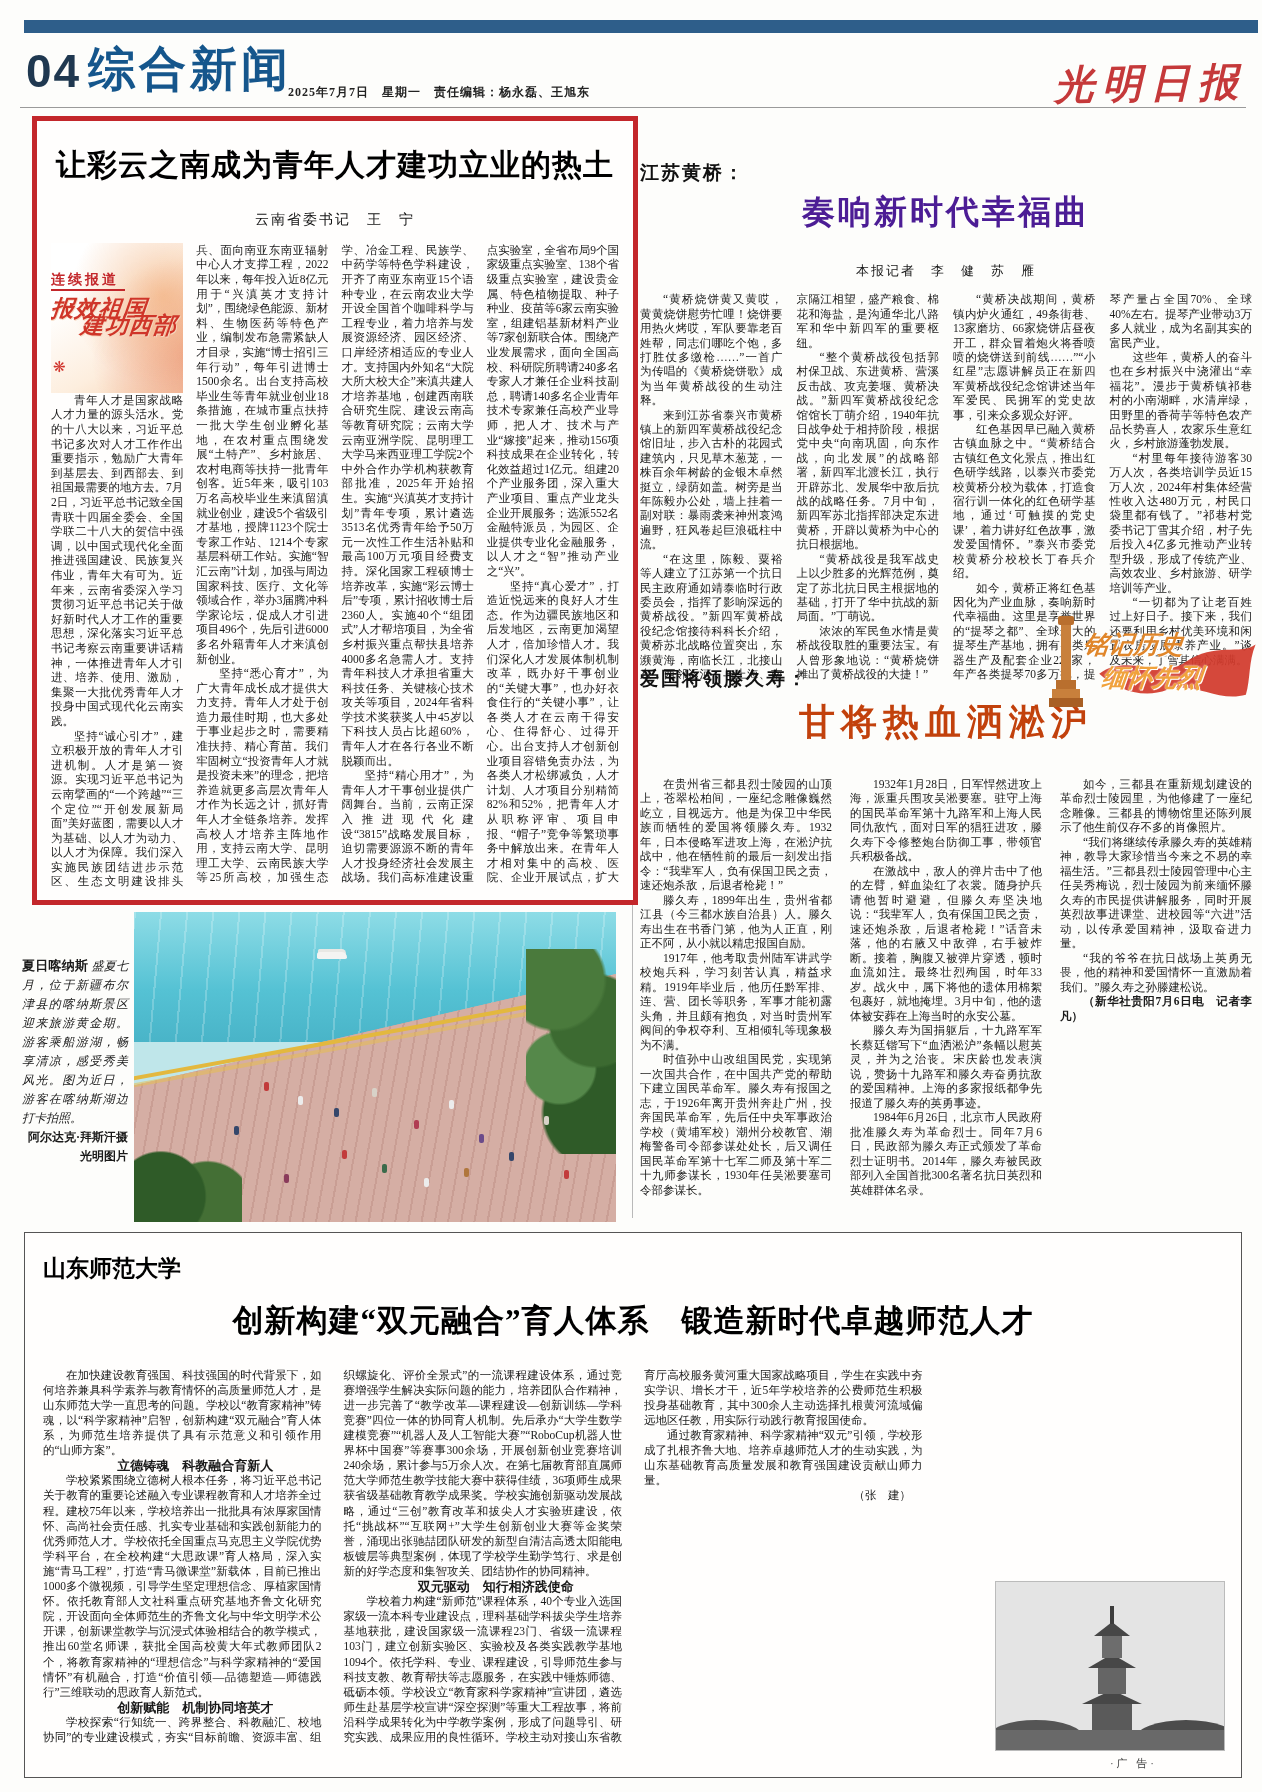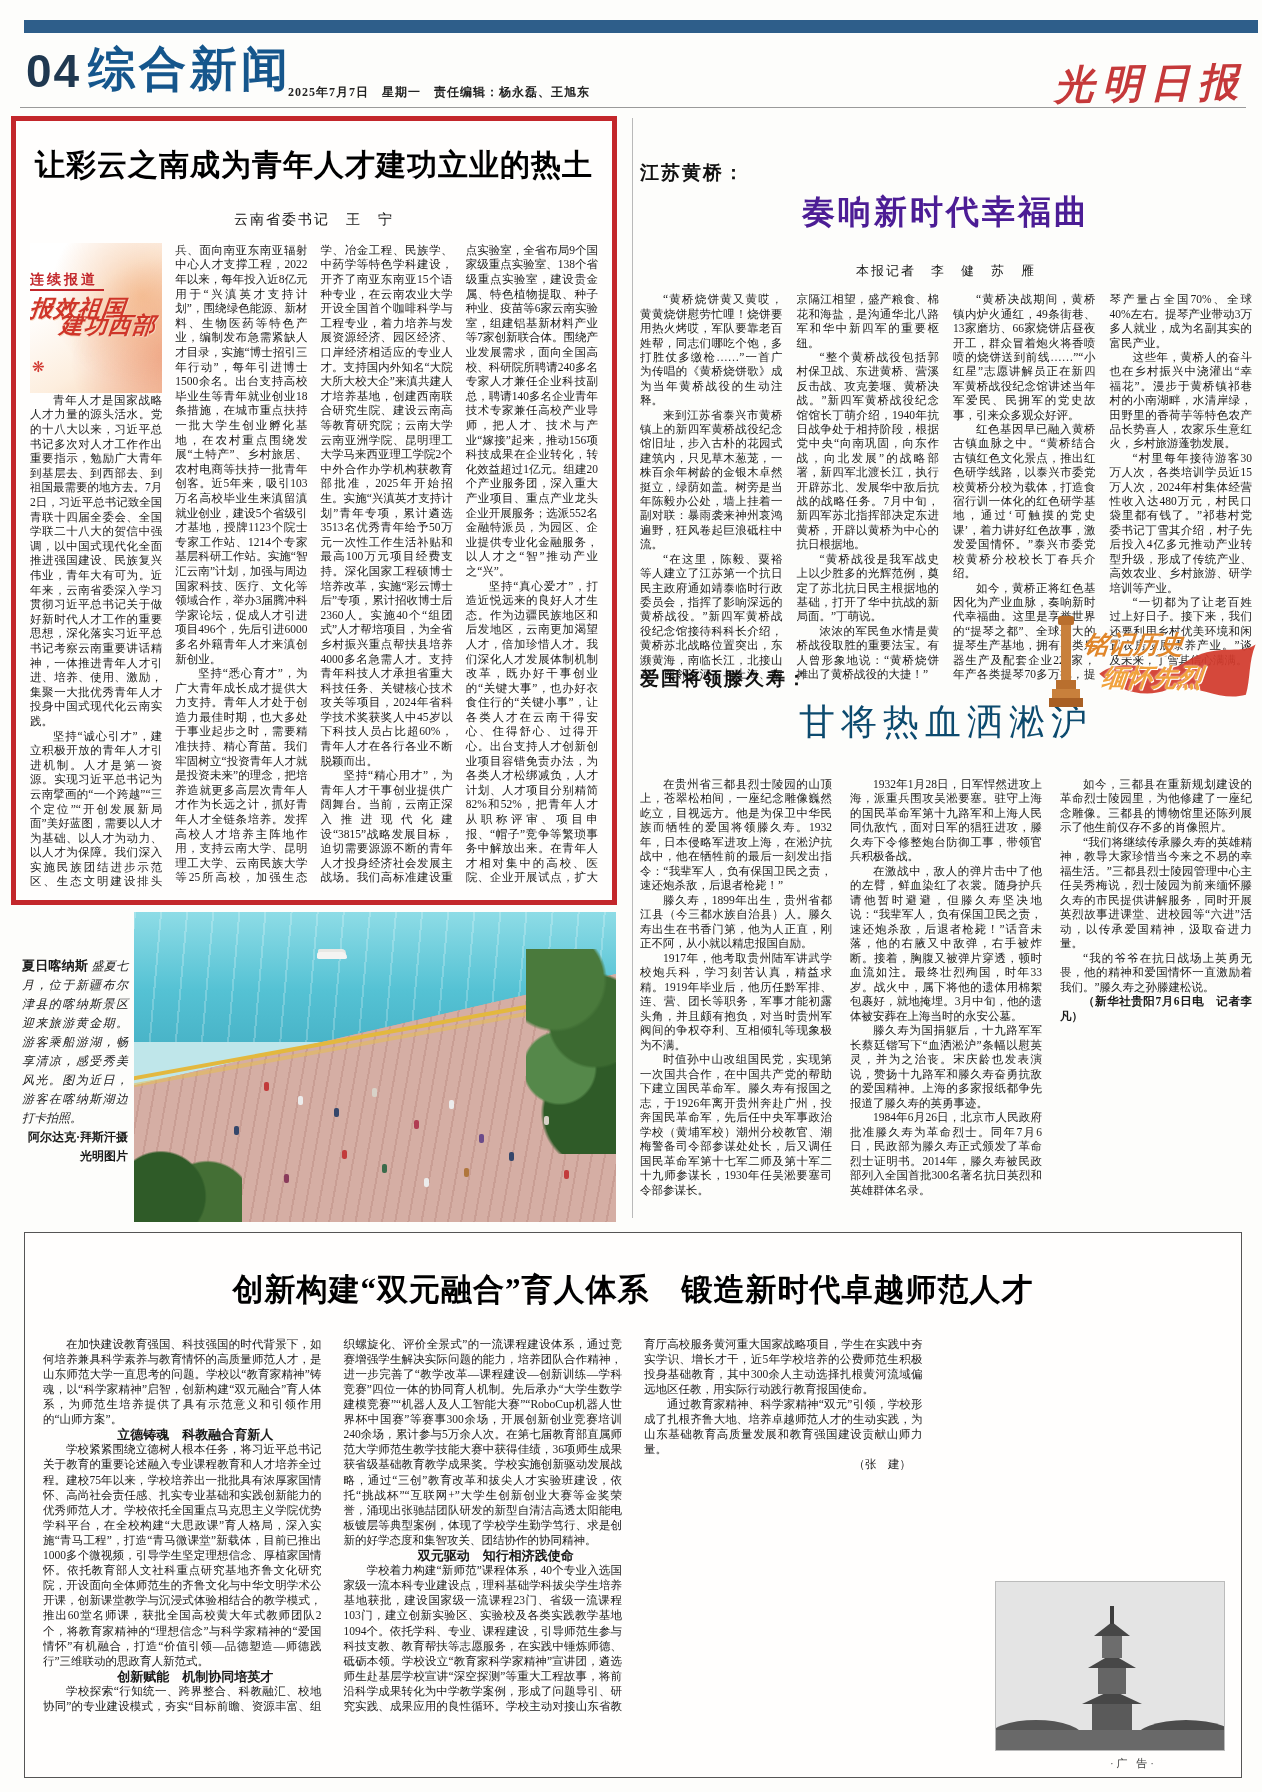--- a/index.html
+++ b/index.html
@@ -11,21 +11,21 @@
   .pagenum{left:26px;top:44px;font-family:"Liberation Sans","DejaVu Sans",sans-serif;
            font-size:46px;font-weight:bold;color:#1f3850;letter-spacing:2px;}
   .section-title{left:88px;top:38px;font-family:"Liberation Sans","DejaVu Sans",sans-serif;
            font-size:47px;font-weight:900;color:#15568c;letter-spacing:4px;}
   .dateline{left:288px;top:84px;font-size:12px;font-weight:bold;color:#222;letter-spacing:1px;}
   .masthead{right:16px;top:56px;font-size:40px;font-weight:900;font-style:italic;
             color:#c5393a;letter-spacing:8px;transform:rotate(-1deg);}
   .header-rule{left:20px;top:107px;width:1226px;height:1px;background:#9a9a9a;}
   .v-divider{left:632px;top:118px;width:1px;height:1100px;background:#b9b9b9;}
   
-  .main-article{left:11px;top:116px;width:606px;height:789px;border:5px solid #c3272b;
+  .main-article{left:32px;top:116px;width:606px;height:789px;border:5px solid #c3272b;
                 background:#fffefd;box-sizing:border-box;padding:0 14px;}
   .main-headline{margin-top:24px;text-align:center;font-size:30px;font-weight:900;
                  letter-spacing:1px;color:#000;}
   .byline{text-align:center;font-size:14px;margin-top:14px;color:#111;letter-spacing:2px;}
   .main-body{margin-top:14px;height:648px;column-count:4;column-gap:13px;column-fill:auto;
              overflow:hidden;text-align:justify;font-size:11.5px;line-height:14.6px;}
   .main-body p, .hq-body p, .teng-body p, .sdnu-body p{margin:0;text-indent:2em;}
   
   .badge{break-inside:avoid;width:100%;height:150px;position:relative;overflow:hidden;
          padding-top:22px;box-sizing:border-box;
@@ -55,22 +55,22 @@
   .memorial{left:1048px;top:610px;width:210px;height:118px;z-index:4;}
   .mem-flag{position:absolute;right:0;top:16px;width:162px;height:84px;}
   .mem-monument{position:absolute;left:0;top:4px;width:36px;height:104px;}
   .mem-text{position:absolute;left:34px;top:18px;font-family:"Liberation Sans",sans-serif;
             font-weight:900;font-style:italic;transform:skewX(-6deg);}
   .mem-line1{font-size:25px;color:#e0862a;text-shadow:1px 1px 0 #fff;}
   .mem-line2{font-size:25px;margin-left:22px;color:#f0a23c;
              text-shadow:0 0 2px #fff,1px 1px 0 #fff;}
   
   .teng-article{left:640px;top:666px;width:612px;height:554px;}
-  .teng-headline{text-align:center;font-size:36px;font-weight:400;margin-top:6px;
-                 letter-spacing:6px;color:#0c4a6e;}
+  .teng-headline{text-align:center;font-size:36px;font-weight:700;margin-top:6px;
+                 letter-spacing:6px;color:#c2410c;}
   .teng-body{margin-top:16px;height:428px;column-count:3;column-gap:18px;column-fill:auto;
              overflow:hidden;text-align:justify;font-size:11.5px;line-height:14.5px;}
   .credit{font-weight:bold;}
   
   .photo{left:134px;top:912px;width:482px;height:310px;overflow:hidden;background:#bfe6ea;}
   .ph-water{position:absolute;left:0;top:0;width:100%;height:42%;
             background:repeating-linear-gradient(95deg,rgba(255,255,255,.22) 0 2px,rgba(255,255,255,0) 2px 26px),
                        linear-gradient(180deg,#8edce6 0%,#55c2d4 60%,#49b4c8 100%);}
   .ph-deck{position:absolute;left:0;top:0;width:100%;height:100%;
            clip-path:polygon(0 56%,100% 20%,100% 100%,0 100%);
@@ -211,20 +211,21 @@
   <div class="ph-crowd"></div>
 </figure>
 <aside class="abs photo-caption">
   <span class="cap-title">夏日喀纳斯</span>
   <span class="cap-text">盛夏七月，位于新疆布尔津县的喀纳斯景区迎来旅游黄金期。游客乘船游湖，畅享清凉，感受秀美风光。图为近日，游客在喀纳斯湖边打卡拍照。</span>
   <div class="cap-credit">阿尔达克·拜斯汗摄</div>
   <div class="cap-credit">光明图片</div>
 </aside>
 
 <section class="abs sdnu-box">
+  <div class="sdnu-kicker">山东师范大学</div>
   <h2 class="sdnu-headline">创新构建“双元融合”育人体系　锻造新时代卓越师范人才</h2>
   <div class="sdnu-body">
     <p>在加快建设教育强国、科技强国的时代背景下，如何培养兼具科学素养与教育情怀的高质量师范人才，是山东师范大学一直思考的问题。学校以“教育家精神”铸魂，以“科学家精神”启智，创新构建“双元融合”育人体系，为师范生培养提供了具有示范意义和引领作用的“山师方案”。</p>
     <p class="sdnu-sub">立德铸魂　科教融合育新人</p>
     <p>学校紧紧围绕立德树人根本任务，将习近平总书记关于教育的重要论述融入专业课程教育和人才培养全过程。建校75年以来，学校培养出一批批具有浓厚家国情怀、高尚社会责任感、扎实专业基础和实践创新能力的优秀师范人才。学校依托全国重点马克思主义学院优势学科平台，在全校构建“大思政课”育人格局，深入实施“青马工程”，打造“青马微课堂”新载体，目前已推出1000多个微视频，引导学生坚定理想信念、厚植家国情怀。依托教育部人文社科重点研究基地齐鲁文化研究院，开设面向全体师范生的齐鲁文化与中华文明学术公开课，创新课堂教学与沉浸式体验相结合的教学模式，推出60堂名师课，获批全国高校黄大年式教师团队2个，将教育家精神的“理想信念”与科学家精神的“爱国情怀”有机融合，打造“价值引领—品德塑造—师德践行”三维联动的思政育人新范式。</p>
     <p class="sdnu-sub">创新赋能　机制协同培英才</p>
     <p>学校探索“行知统一、跨界整合、科教融汇、校地协同”的专业建设模式，夯实“目标前瞻、资源丰富、组织螺旋化、评价全景式”的一流课程建设体系，通过竞赛增强学生解决实际问题的能力，培养团队合作精神，进一步完善了“教学改革—课程建设—创新训练—学科竞赛”四位一体的协同育人机制。先后承办“大学生数学建模竞赛”“机器人及人工智能大赛”“RoboCup机器人世界杯中国赛”等赛事300余场，开展创新创业竞赛培训240余场，累计参与5万余人次。在第七届教育部直属师范大学师范生教学技能大赛中获得佳绩，36项师生成果获省级基础教育教学成果奖。学校实施创新驱动发展战略，通过“三创”教育改革和拔尖人才实验班建设，依托“挑战杯”“互联网+”大学生创新创业大赛等金奖荣誉，涌现出张驰喆团队研发的新型自清洁高透太阳能电板镀层等典型案例，体现了学校学生勤学笃行、求是创新的好学态度和集智攻关、团结协作的协同精神。</p>
     <p class="sdnu-sub">双元驱动　知行相济践使命</p>
     <p>学校着力构建“新师范”课程体系，40个专业入选国家级一流本科专业建设点，理科基础学科拔尖学生培养基地获批，建设国家级一流课程23门、省级一流课程103门，建立创新实验区、实验校及各类实践教学基地1094个。依托学科、专业、课程建设，引导师范生参与科技支教、教育帮扶等志愿服务，在实践中锤炼师德、砥砺本领。学校设立“教育家科学家精神”宣讲团，遴选师生赴基层学校宣讲“深空探测”等重大工程故事，将前沿科学成果转化为中学教学案例，形成了问题导引、研究实践、成果应用的良性循环。学校主动对接山东省教育厅高校服务黄河重大国家战略项目，学生在实践中夯实学识、增长才干，近5年学校培养的公费师范生积极投身基础教育，其中300余人主动选择扎根黄河流域偏远地区任教，用实际行动践行教育报国使命。</p>
     <p>通过教育家精神、科学家精神“双元”引领，学校形成了扎根齐鲁大地、培养卓越师范人才的生动实践，为山东基础教育高质量发展和教育强国建设贡献山师力量。</p>

